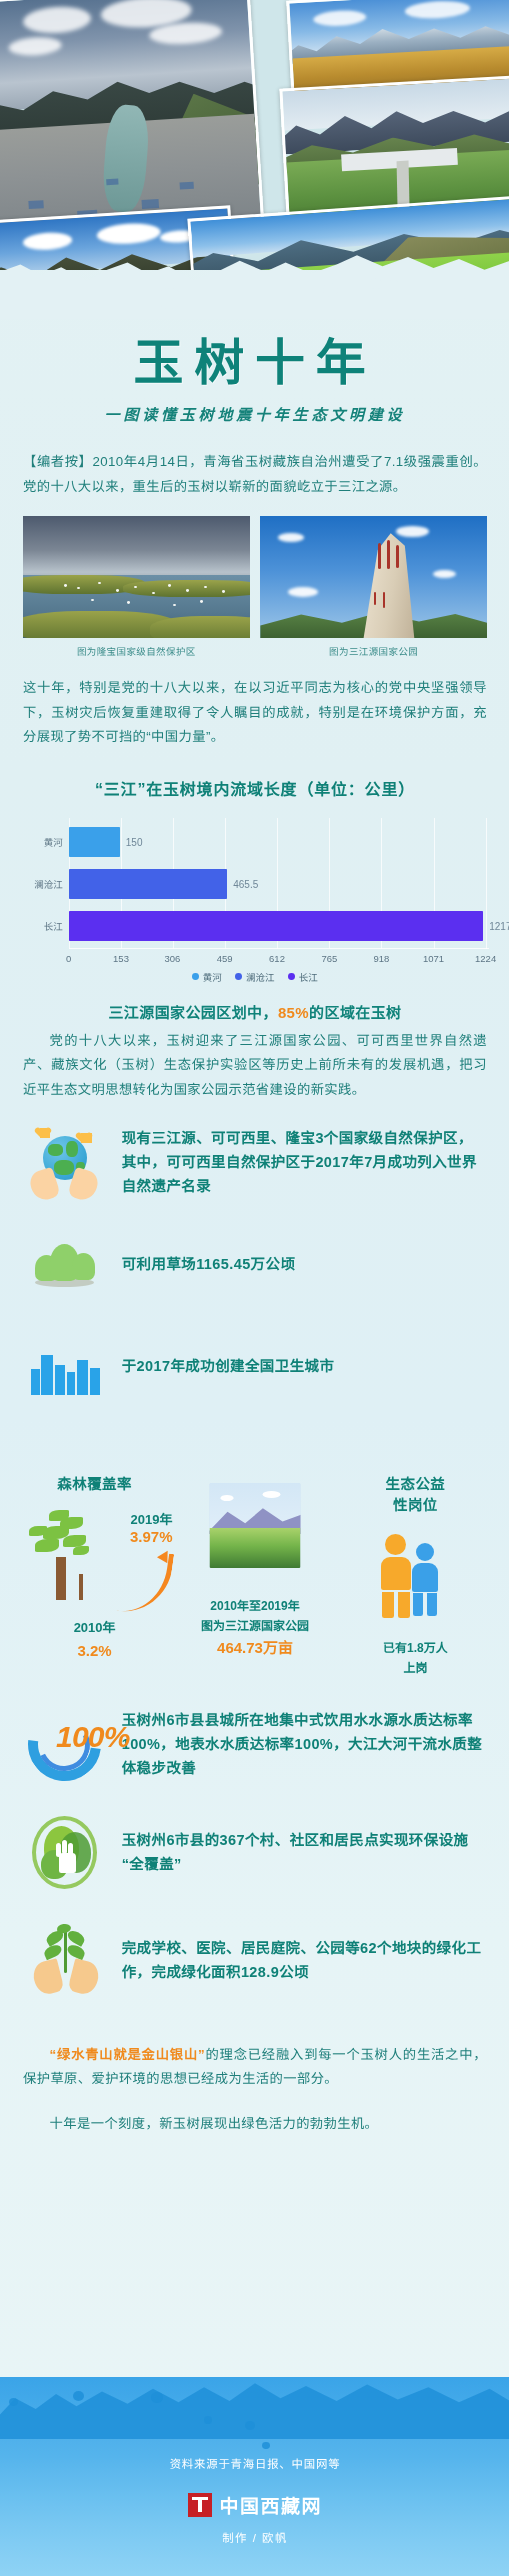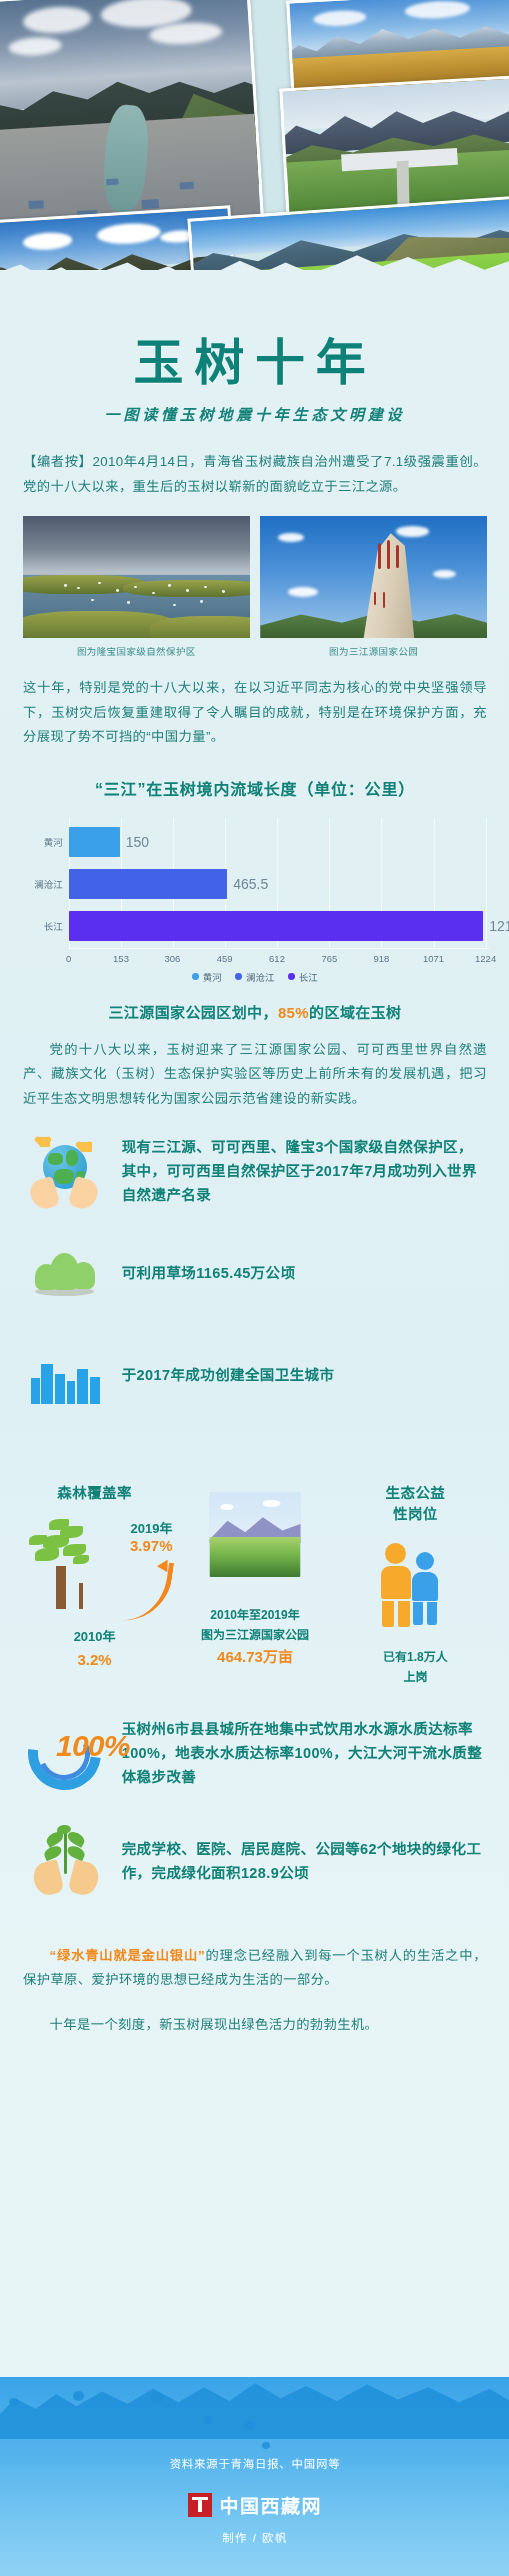--- a/index.html
+++ b/index.html
@@ -147,21 +147,21 @@
     margin:26px 0 13.7px;
   }
   .chart {
     position:relative; margin:0 13.7px; height:164px;
   }
   .plot { position:absolute; left:55px; right:10.7px; top:4.6px; bottom:29px; }
   .gridline { position:absolute; top:0; bottom:0; width:0.8px; background:rgba(255,255,255,.75); }
   .axisline { position:absolute; left:55px; right:7.6px; bottom:29px; height:0.8px; background:rgba(255,255,255,.85); }
   .barrow { position:absolute; left:0; height:30px; }
   .bar { position:absolute; left:0; top:0; bottom:0; border-radius:0.8px; }
-  .barval { position:absolute; top:50%; transform:translateY(-50%); font-size:14px; color:#6f8798; white-space:nowrap; }
+  .barval { position:absolute; top:50%; transform:translateY(-50%); font-size:10px; color:#6f8798; white-space:nowrap; }
   .barlabel { position:absolute; right:100%; margin-right:6px; top:50%; transform:translateY(-50%);
               font-size:9.5px; color:#5d7585; white-space:nowrap; }
   .xtick { position:absolute; bottom:13.7px; font-size:9.5px; color:#5d7585; transform:translateX(-50%); }
   .legend { position:absolute; left:0; right:0; bottom:-6px; display:flex; justify-content:center; gap:13.7px; }
   .legend-item { display:flex; align-items:center; gap:3.8px; font-size:9.5px; color:#4d6b7a; }
   .dot { width:6.8px; height:6.8px; border-radius:50%; display:inline-block; }
 
   .banner-line {
     text-align:center; font-size:15px; font-weight:700; color:#10837a; letter-spacing:0.4px; margin:23px 0 4.6px;
   }
@@ -457,21 +457,21 @@
             <span>长江</span>
           </div>
         </div>
     </div>
   </div>
 
   <div class="banner-line">
     <span>三江源国家公园区划中，</span><span class="hl">85%</span><span>的区域在玉树</span>
   </div>
 
-  <div class="sec" style="margin-top:16px;">
+  <div class="sec" style="margin-top:7px;">
     <p class="ptext indent">党的十八大以来，玉树迎来了三江源国家公园、可可西里世界自然遗产、藏族文化（玉树）生态保护实验区等历史上前所未有的发展机遇，把习近平生态文明思想转化为国家公园示范省建设的新实践。</p>
   </div>
 
   <div class="iconrow">
     <div class="iconbox">
       <div class="heart" style="left:16.7px;top:6px;"></div>
       <div class="heart" style="left:58px;top:10.7px;"></div>
       <div class="globe">
         <div class="ld" style="left:4.6px;top:7.6px;width:15px;height:12px;"></div>
         <div class="ld" style="left:23px;top:4.6px;width:12px;height:16.7px;"></div>
@@ -582,20 +582,34 @@
 
   <div class="iconrow" style="margin-top:26px;">
     <div class="iconbox">
       <div class="ring"></div>
       <div class="ring-in"></div>
       <div class="pct100">100%</div>
     </div>
     <div class="icontext">玉树州6市县县城所在地集中式饮用水水源水质达标率100%，地表水水质达标率100%，大江大河干流水质整体稳步改善</div>
   </div>
 
+  <div class="iconrow" style="margin-top:26px;">
+    <div class="iconbox">
+      <div class="gcircle">
+        <div class="lf" style="left:7.6px;top:6px;width:35px;height:44px;background:#8cc63f;"></div>
+        <div class="lf" style="left:23px;top:12px;width:32px;height:41px;background:#4f9b34;opacity:.85;"></div>
+        <div class="lf" style="left:4.6px;top:30px;width:27px;height:29px;background:#6fb544;"></div>
+        <div class="palm"></div>
+        <div class="fg" style="left:20px;"></div>
+        <div class="fg" style="left:26px;top:20px;"></div>
+        <div class="fg" style="left:32px;top:23px;"></div>
+      </div>
+    </div>
+    <div class="icontext">玉树州6市县的367个村、社区和居民点实现环保设施“全覆盖”</div>
+  </div>
 
   <div class="iconrow" style="margin-top:26px;">
     <div class="iconbox">
       <div class="sprout">
         <div class="stem"></div>
         <div class="leaf" style="left:12px;top:6px;transform:rotate(-30deg);"></div>
         <div class="leaf" style="left:33px;top:6px;transform:rotate(30deg) scaleX(-1);"></div>
         <div class="leaf" style="left:10.7px;top:20px;transform:rotate(-24deg);"></div>
         <div class="leaf" style="left:33px;top:20px;transform:rotate(24deg) scaleX(-1);"></div>
         <div class="leaf" style="left:23px;top:-1.5px;width:13.7px;height:9px;transform:rotate(-8deg);"></div>

